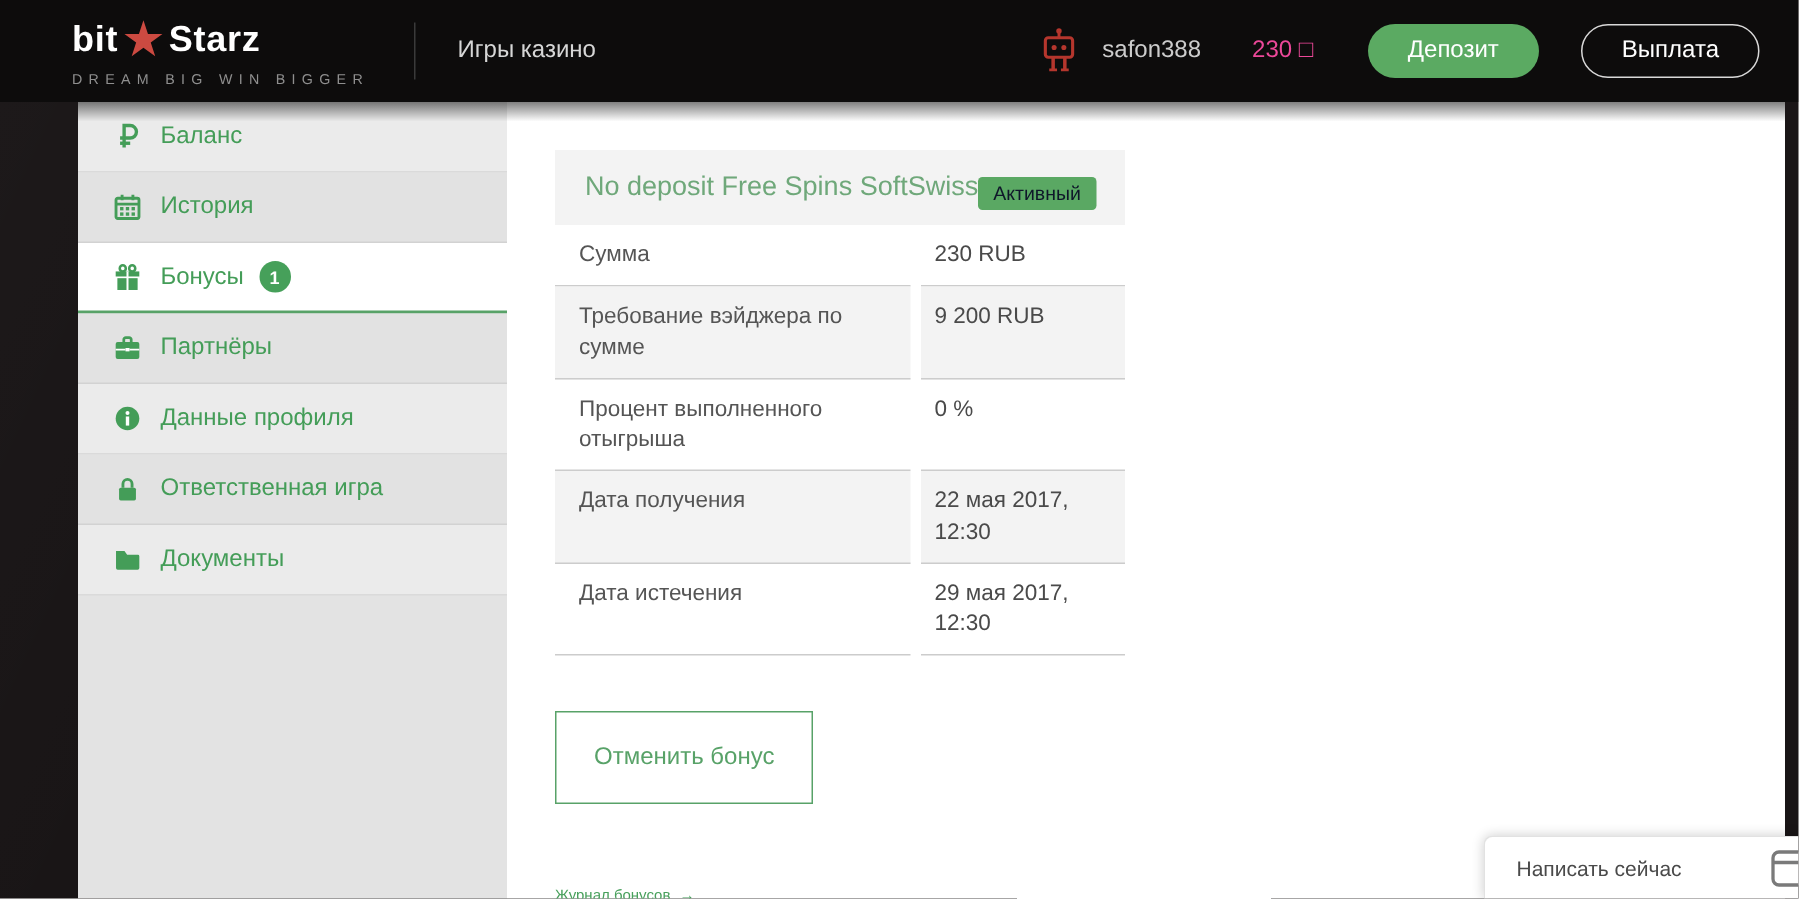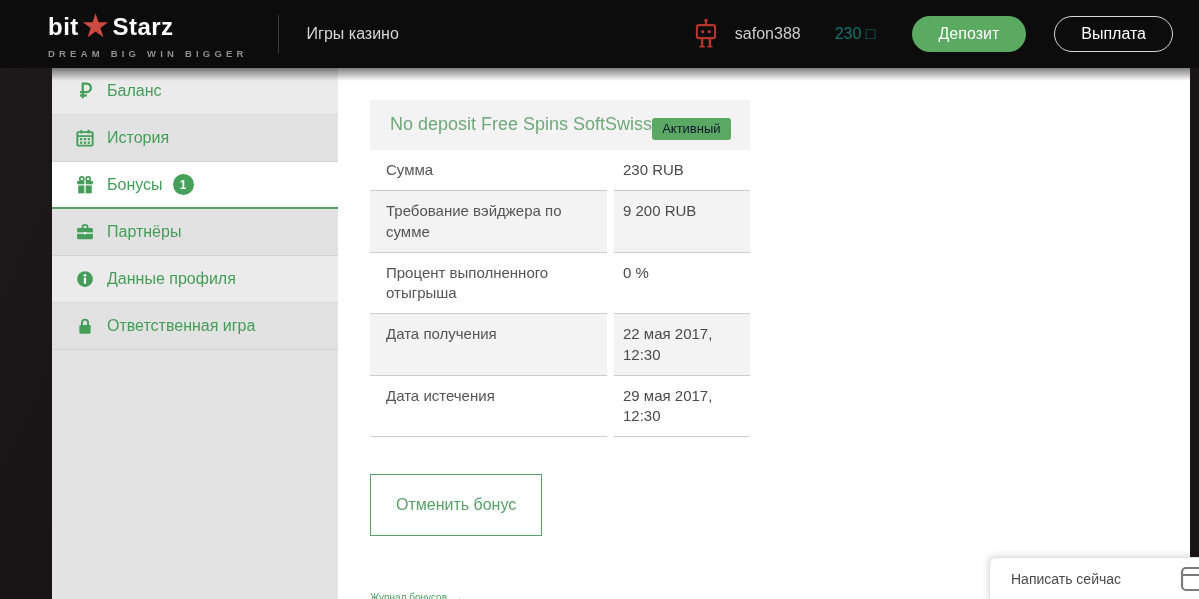--- a/index.html
+++ b/index.html
@@ -18,29 +18,29 @@
     position:absolute; top:0; left:0; width:1199px; height:68px;
     background:#0d0c0c; display:flex; align-items:center; z-index:10;
   }
   .logo { margin-left:48px; display:flex; flex-direction:column; cursor:pointer; }
   .logo-line { display:flex; align-items:center; line-height:1; }
   .logo-bit, .logo-starz {
     color:#fff; font-size:24px; font-weight:bold; letter-spacing:0.5px;
   }
   .logo-star { color:#cc4a41; font-size:33px; margin:0 2px 2px 2px; line-height:1; }
   .logo-tagline {
-    color:#8f8f8f; font-size:9.5px; letter-spacing:4.2px; margin-top:4px; font-weight:bold;
+    color:#8f8f8f; font-size:9.5px; letter-spacing:4.2px; margin-top:4px; font-weight:normal;
   }
   .topbar-divider { width:1px; height:38px; background:#3a3a3a; margin:0 28px 0 30px; }
   .nav-label { color:#d6d6d6; font-size:16px; cursor:pointer; }
 
   .topbar-right { margin-left:auto; display:flex; align-items:center; margin-right:26px; }
   .avatar { width:26px; height:32px; margin-right:16px; cursor:pointer; }
   .username { color:#cccccc; font-size:16px; cursor:pointer; }
-  .balance { color:#0f766e; font-size:16px; margin-left:34px; }
+  .balance { color:#ec4899; font-size:16px; margin-left:34px; }
   .btn-deposit {
     margin-left:36px; background:#5baa62; color:#fff; border:none;
     font-size:16px; padding:9px 27px; border-radius:18px; cursor:pointer;
     font-family:"Liberation Sans", sans-serif;
   }
   .btn-payout {
     margin-left:28px; background:transparent; color:#fff;
     border:1px solid #d9d9d9; font-size:16px; padding:8px 26px;
     border-radius:18px; cursor:pointer; font-family:Liberation Sans, sans-serif;
   }
@@ -232,20 +232,28 @@
     <div class="side-item shade-b">
       <span class="side-icon">
         <svg viewBox="0 0 16 16">
             <path d="M5.3 7.2 V5 a2.7 2.7 0 0 1 5.4 0 v2.2" fill="none" stroke="#449d58" stroke-width="1.7"></path>
             <rect x="3" y="7.2" width="10" height="7.6" rx="1" fill="#449d58"></rect>
           </svg>
       </span>
       <span class="side-label">Ответственная игра</span>
     </div>
 
+    <div class="side-item shade-a">
+      <span class="side-icon">
+        <svg viewBox="0 0 16 16">
+            <path d="M1.2 3 h5 l1.6 2.2 h6.4 a0.8 0.8 0 0 1 0.8 0.8 V13 a1 1 0 0 1 -1 1 H2.2 a1 1 0 0 1 -1-1 Z" fill="#449d58"></path>
+          </svg>
+      </span>
+      <span class="side-label">Документы</span>
+    </div>
   </div>
 
   <div class="main">
     <div class="bonus-card">
       <div class="bonus-head">
         <div class="bonus-title">No deposit Free Spins SoftSwiss</div>
         <div class="bonus-status-row">
           <span class="bonus-status">Активный</span>
         </div>
       </div>

